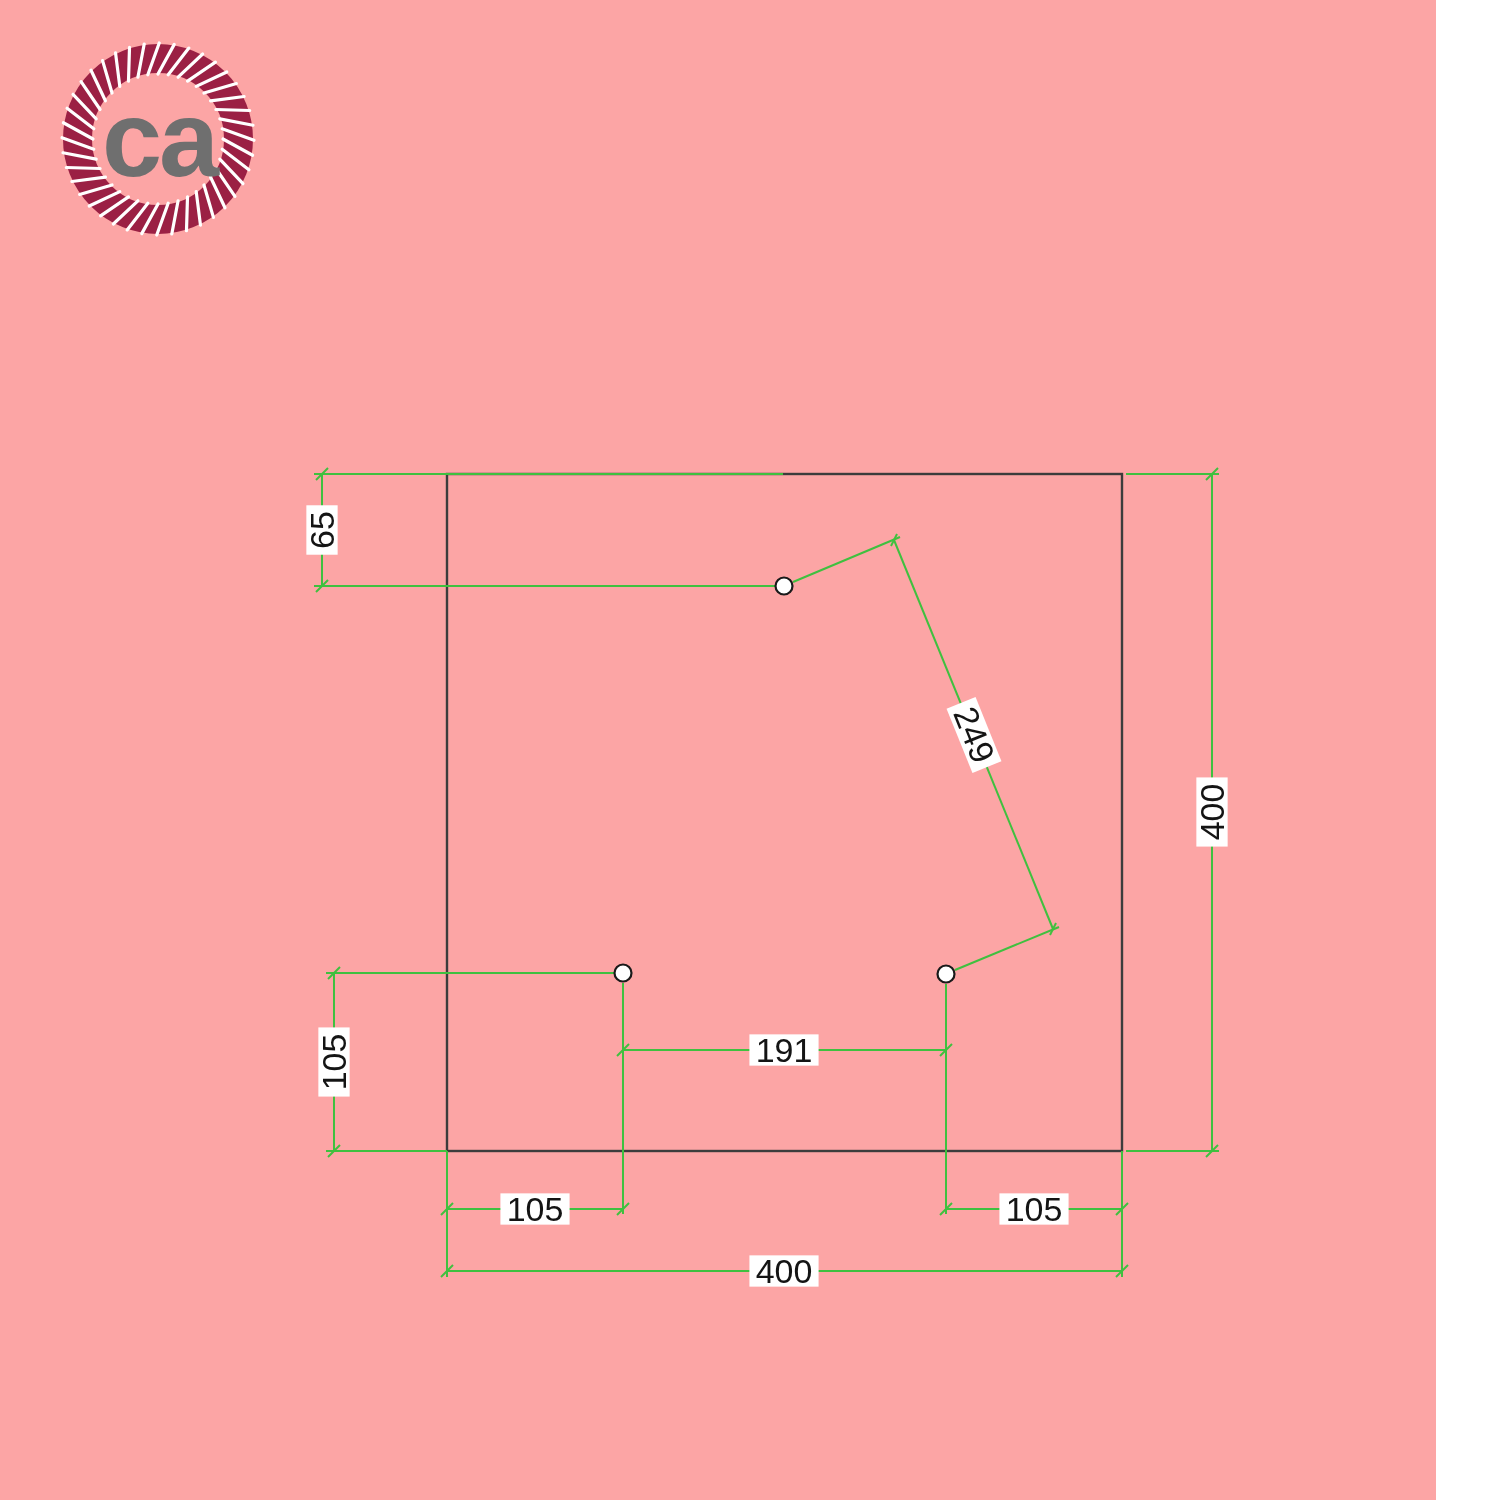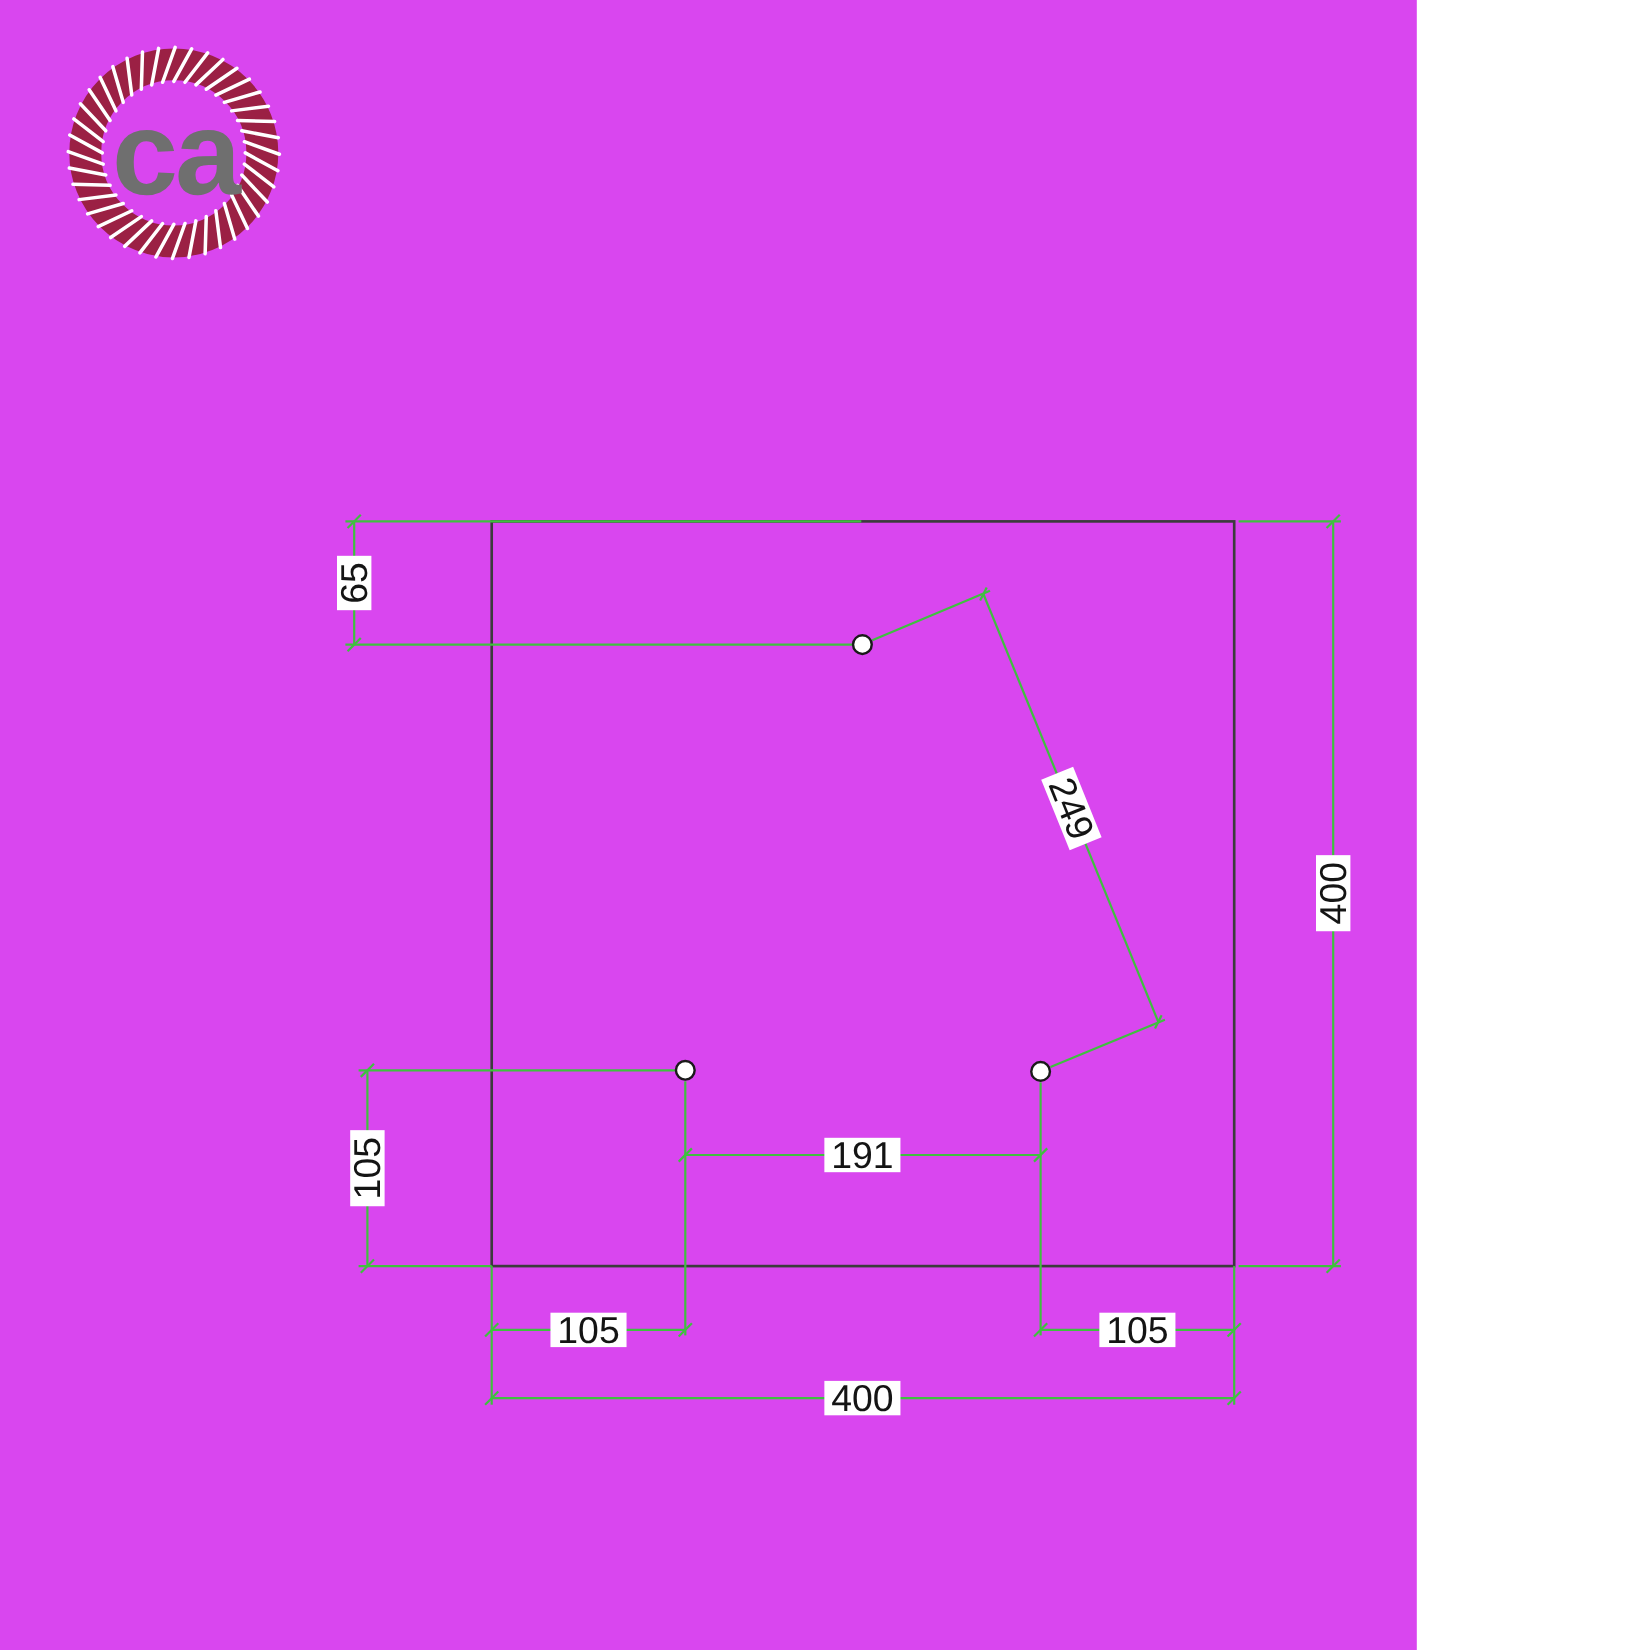--- a/index.html
+++ b/index.html
@@ -1,20 +1,20 @@
 <!DOCTYPE html>
 <html><head>
 <meta charset="utf-8">
 <style>
   html, body { margin: 0; padding: 0; background: #ffffff; }
   #canvas {
     position: relative;
-    width: 1288px;
+    width: 1436px;
     height: 1500px;
-    background: #d946ef;
+    background: #fca5a5;
     overflow: hidden;
     font-family: "Liberation Sans", "DejaVu Sans", sans-serif;
   }
   #logo-svg {
     position: absolute;
     left: 0;
     top: 0;
     width: 320px;
     height: 300px;
   }

